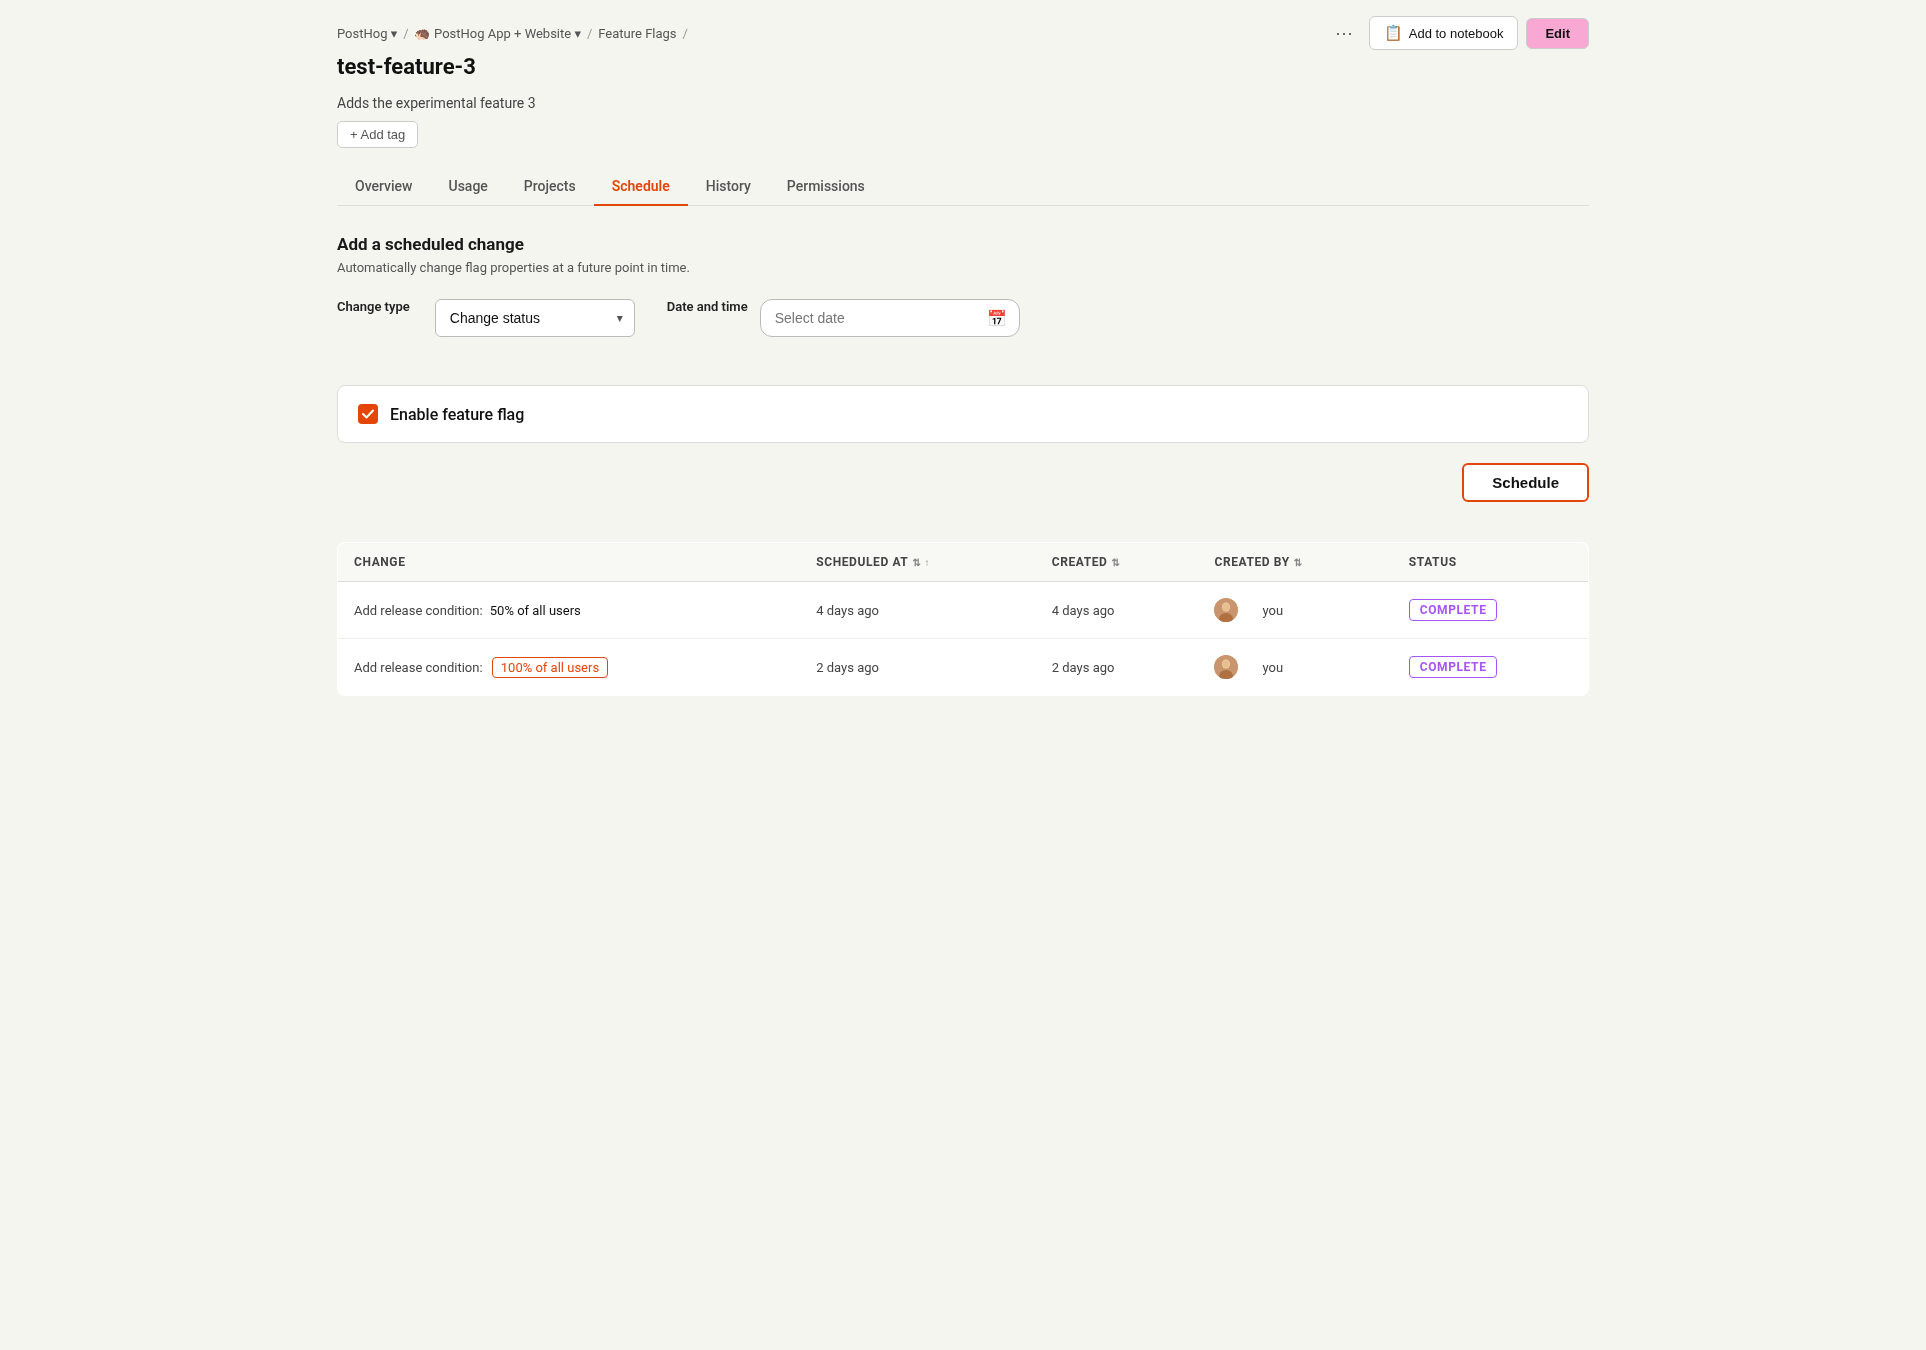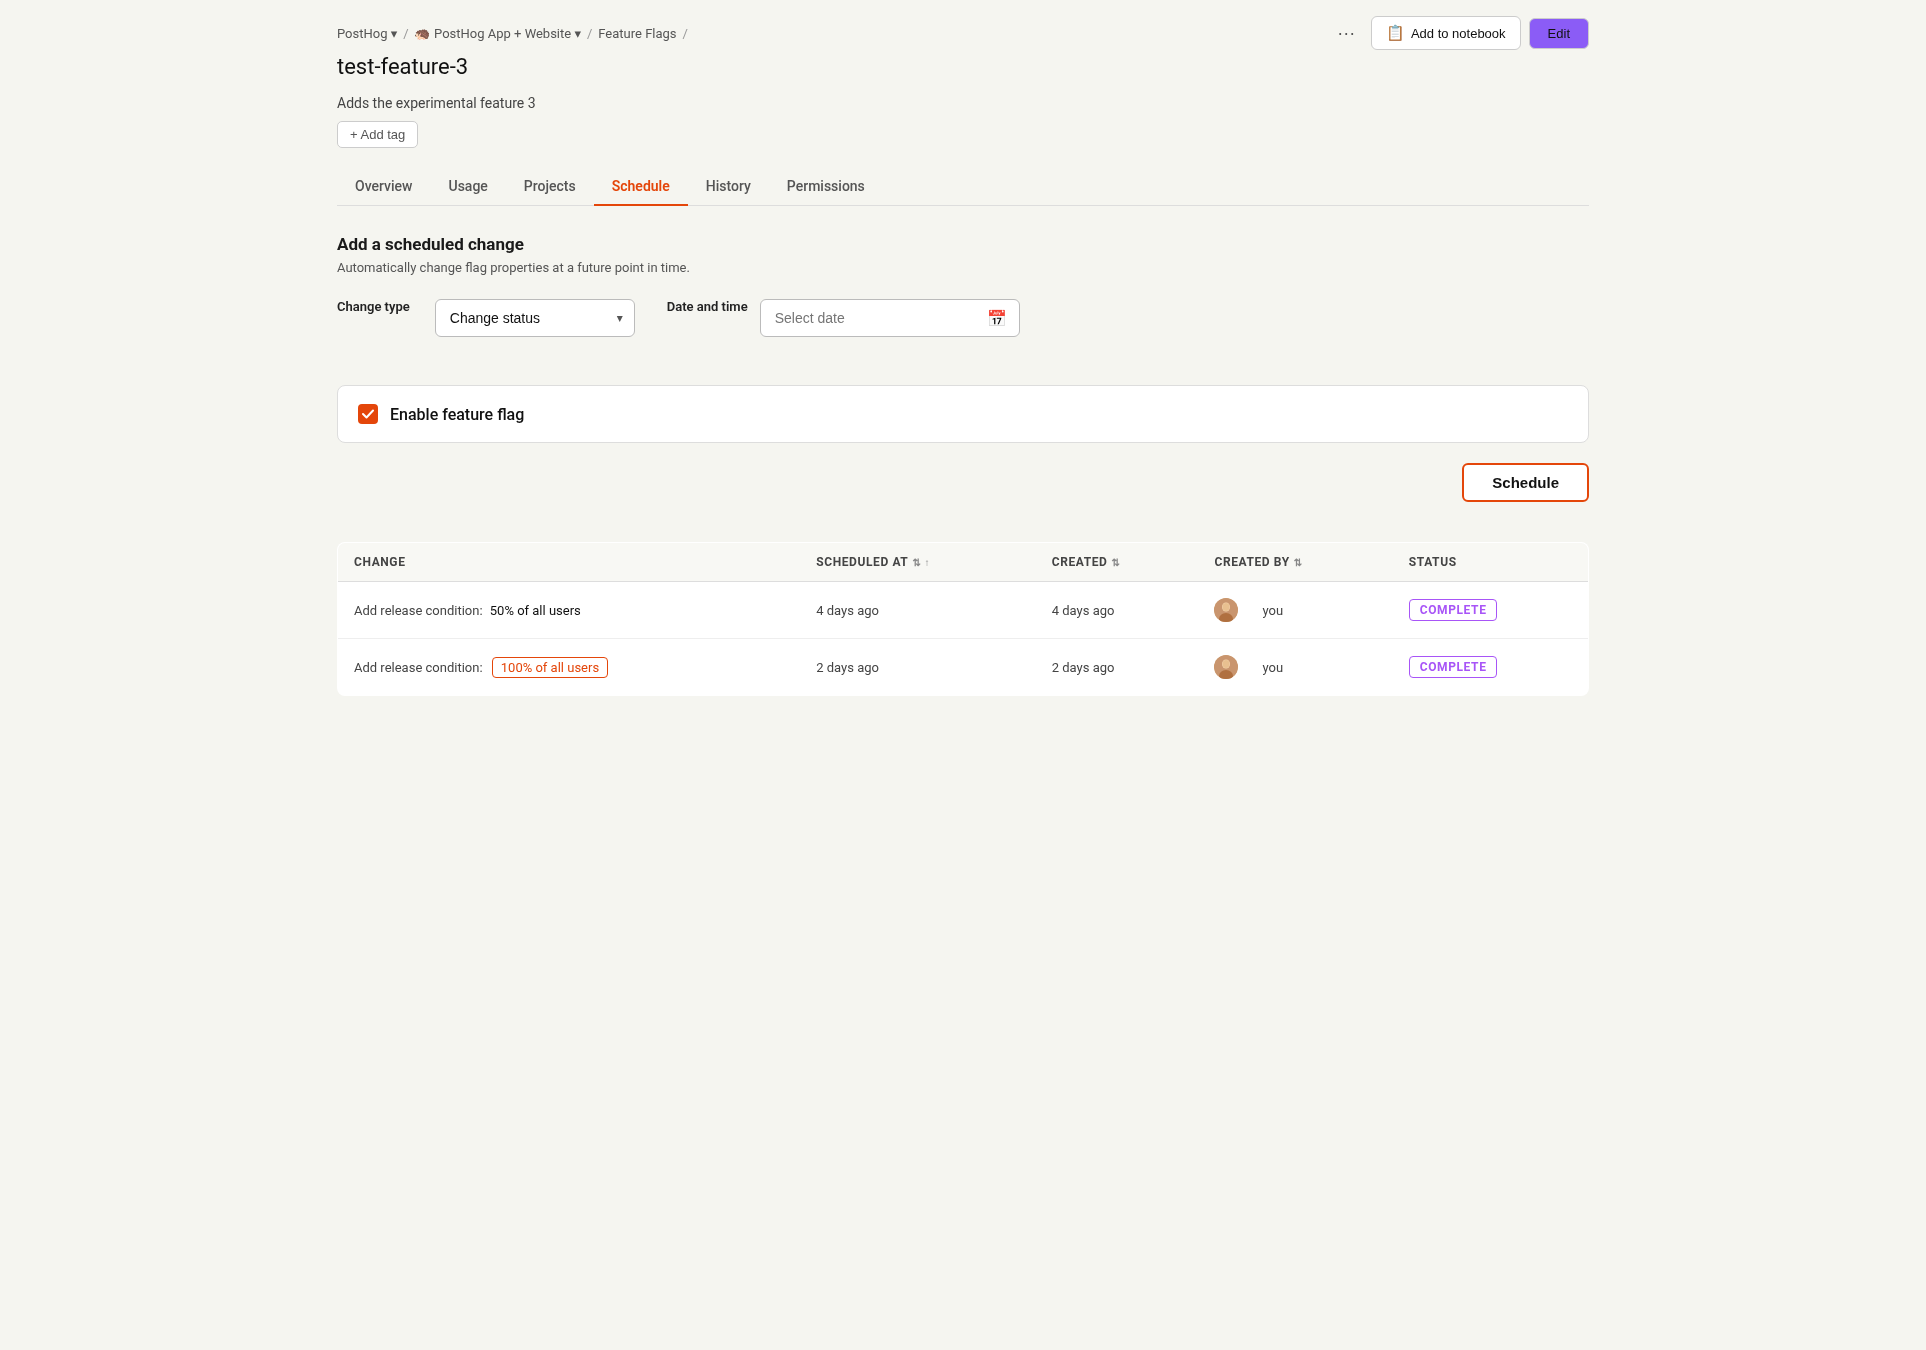--- a/index.html
+++ b/index.html
@@ -30,21 +30,21 @@
     }
     .breadcrumb span { color: #555; }
     .breadcrumb .sep { color: #999; }
     .header-actions {
       display: flex;
       align-items: center;
       gap: 8px;
     }
     .page-title {
       font-size: 22px;
-      font-weight: 400;
+      font-weight: 700;
       margin-bottom: 16px;
       color: #111;
     }
     
     .btn-ellipsis {
       background: transparent;
       border: none;
       cursor: pointer;
       padding: 4px 8px;
       font-size: 18px;
@@ -58,28 +58,28 @@
       background: #fff;
       border: 1px solid #ccc;
       border-radius: 6px;
       padding: 7px 14px;
       font-size: 13px;
       cursor: pointer;
       color: #111;
       font-weight: 500;
     }
     .btn-edit {
-      background: #8b5cf6;
+      background: #f9a8d4;
       border: 1px solid #ccc;
       border-radius: 6px;
       padding: 7px 18px;
       font-size: 13px;
       cursor: pointer;
       color: #111;
-      font-weight: 400;
+      font-weight: 700;
     }
     
     .description {
       font-size: 14px;
       color: #444;
       margin-bottom: 10px;
     }
     .btn-add-tag {
       display: inline-flex;
       align-items: center;
@@ -167,21 +167,21 @@
       color: #555;
       font-size: 12px;
     }
     .date-input-wrapper {
       position: relative;
       display: inline-block;
     }
     .date-input {
       background: #fff;
       border: 1px solid #bbb;
-      border-radius: 6px;
+      border-radius: 12px;
       padding: 10px 60px 10px 14px;
       font-size: 14px;
       color: #a16207;
       min-width: 260px;
       cursor: pointer;
     }
     .calendar-icon {
       position: absolute;
       right: 12px;
       top: 50%;

